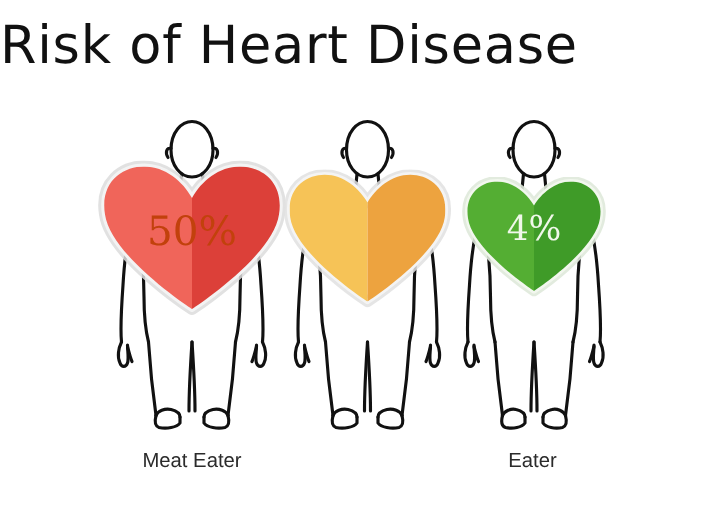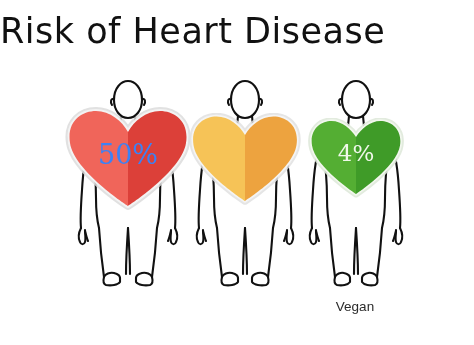--- a/index.html
+++ b/index.html
@@ -46,21 +46,21 @@
     position: absolute;
     display: block;
   }
   .pct-label {
     position: absolute;
     left: 0;
     width: 100%;
     text-align: center;
     font-family: "DejaVu Serif", serif;
     font-weight: 400;
-    color: #3b82f6;
+    color: #c2410c;
     letter-spacing: 0px;
     white-space: nowrap;
     pointer-events: none;
   }
   .diet-label {
     position: absolute;
     width: 200px;
     text-align: center;
     font-family: "Liberation Sans", sans-serif;
     font-size: 13.5px;
@@ -213,15 +213,16 @@
         <path d="M49 76 C49 76 8 49 5 27.5 C2.5 11 14 3 24.5 3 C35 3 44 11 49 19 C54 11 63 3 73.5 3 C84 3 95.5 11 93 27.5 C90 49 49 76 49 76 Z" fill="none" stroke="#f2f7ee" stroke-width="3.4" stroke-linejoin="round"></path>
         <g clip-path="url(#hclip2)">
           <rect x="0" y="0" width="49" height="80" fill="#54ae33"></rect>
           <rect x="49" y="0" width="49" height="80" fill="#3f9b28"></rect>
         </g>
       </svg>
       <div class="pct-label" style="top:22px; font-size:23px; color:#f0f8ea;">4%</div>
     </div>
   </div>
 
-  <div class="diet-label" style="left:255px; top:299px;">Vegan</div>
+  <div class="diet-label" style="left:28px; top:299px;">Meat Eater</div>
+  <div class="diet-label" style="left:255px; top:299px;">Eater</div>
 
 </div>
 
 </body></html>

